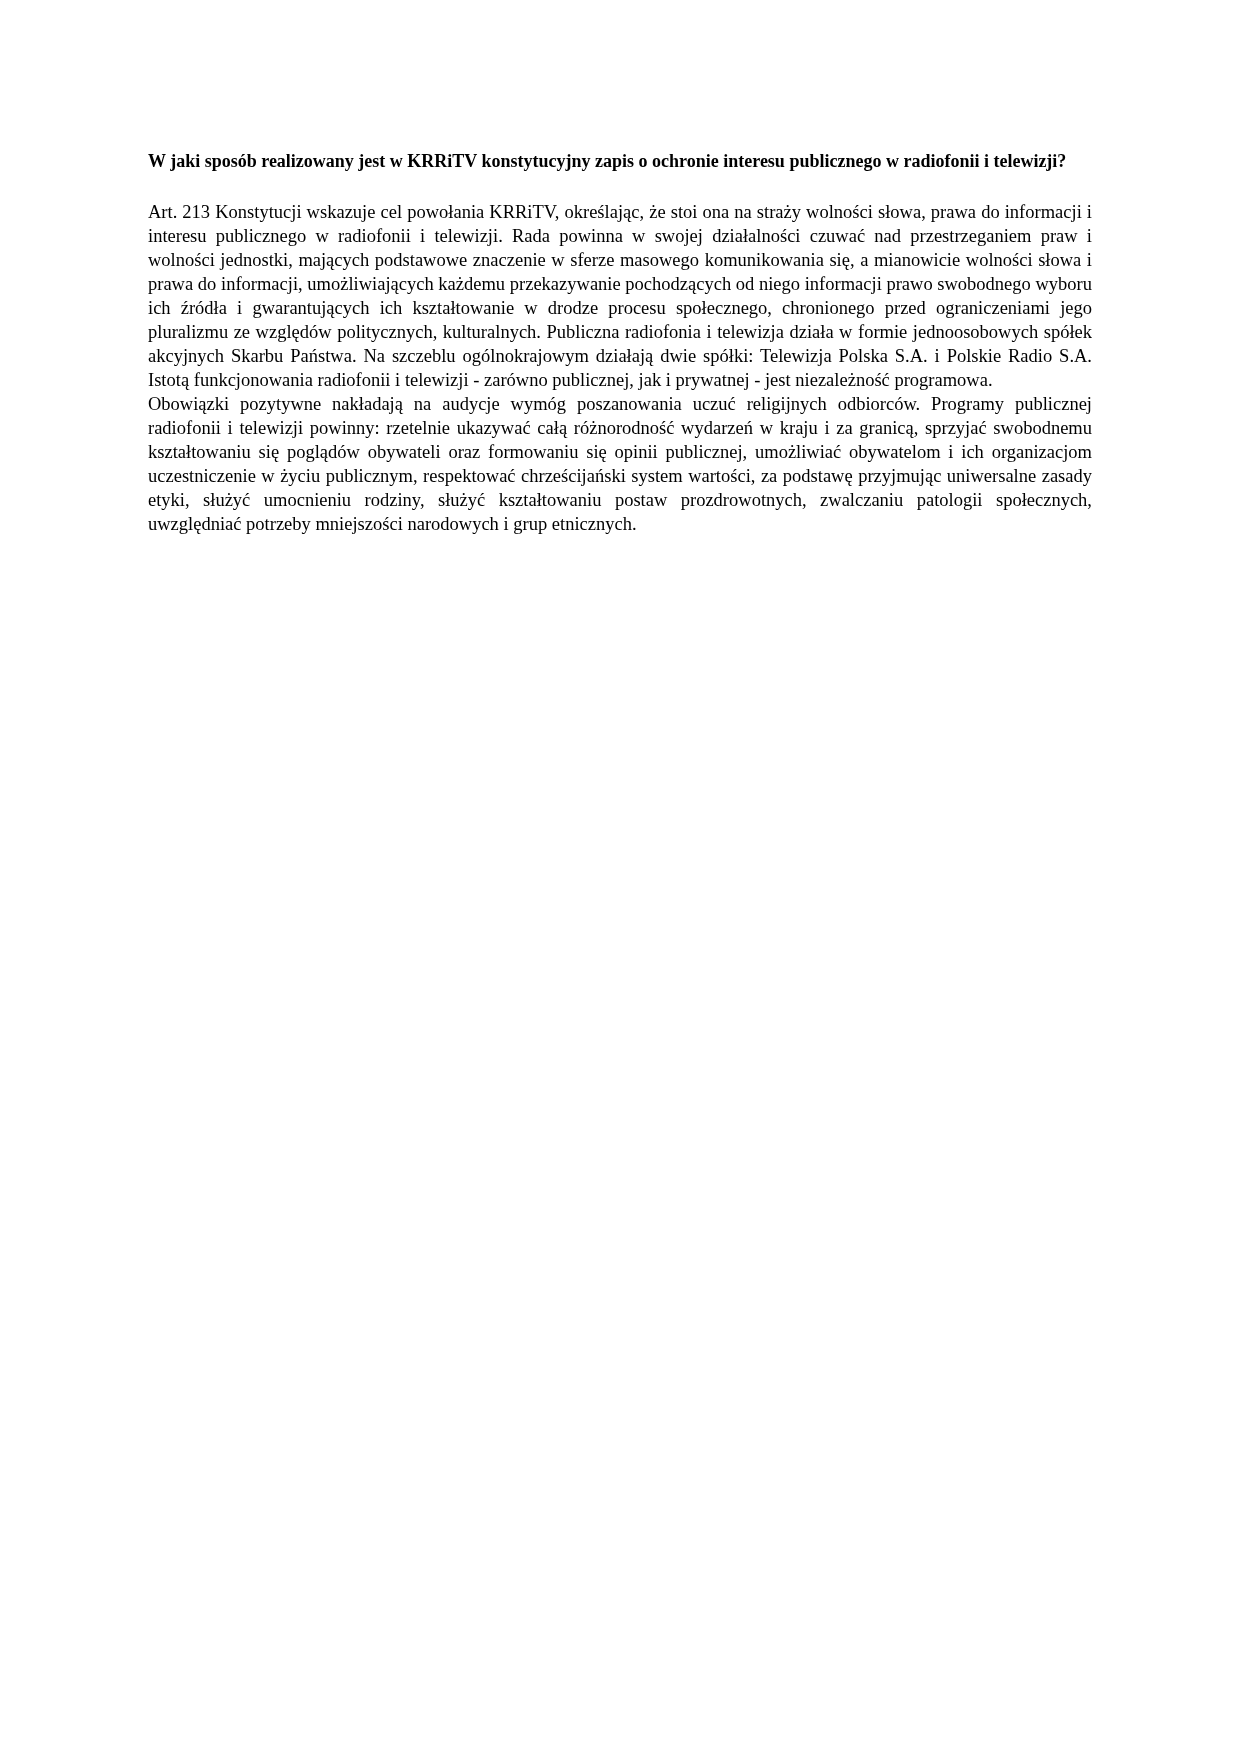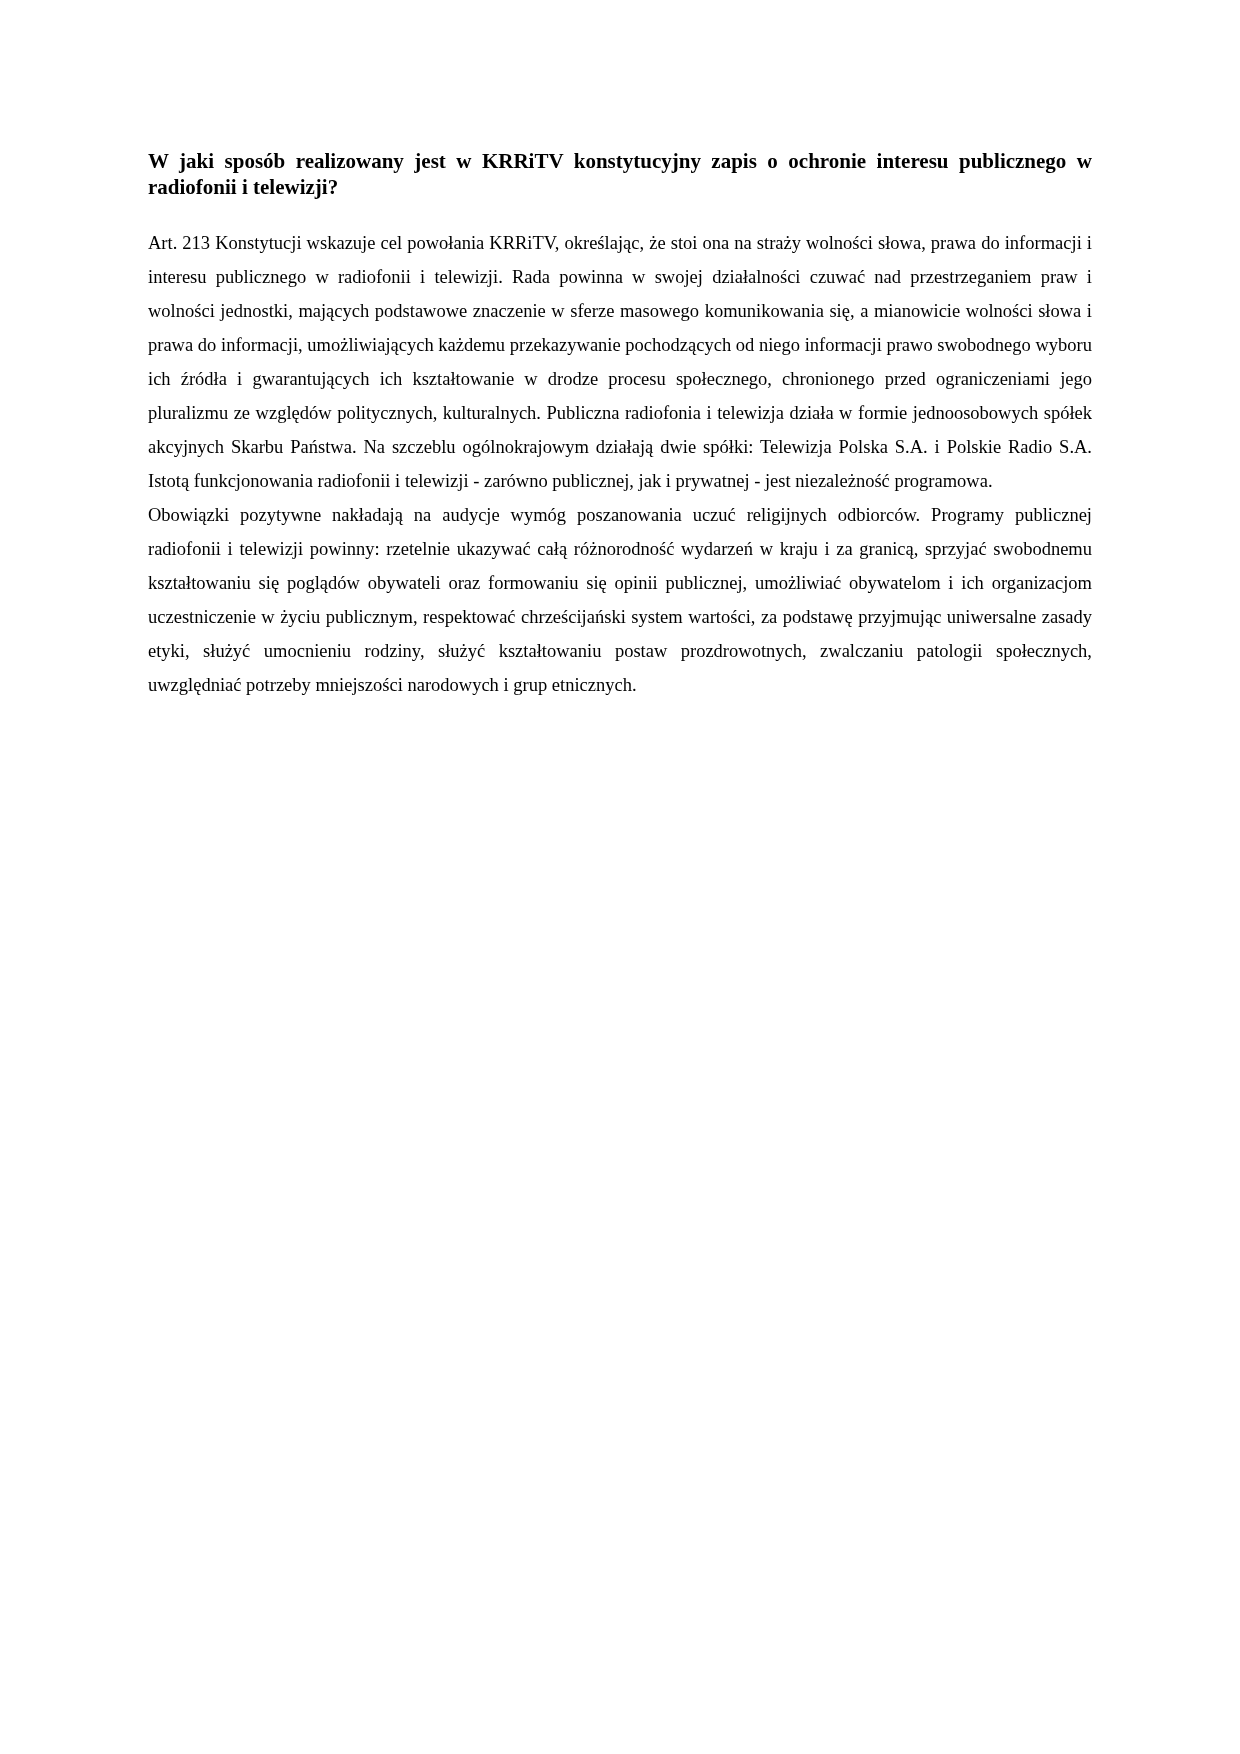--- a/index.html
+++ b/index.html
@@ -1,19 +1,19 @@
 <!DOCTYPE html>
 <html><head>
 <meta charset="utf-8">
 <style>
   html, body { margin: 0; padding: 0; background: #ffffff; }
   body { width: 1240px; height: 1754px; position: relative; overflow: hidden; }
   .page { position: absolute; left: 148px; top: 148px; width: 944px; color: #000; font-family: "Liberation Serif", "DejaVu Serif", serif; }
-  .title { font-weight: bold; font-size: 21px; line-height: 26px; margin: 0; text-align: justify; }
-  .para { font-size: 18.5px; line-height: 34px; margin: 0; text-align: justify; }
+  .title { font-weight: bold; font-size: 18px; line-height: 26px; margin: 0; text-align: justify; }
+  .para { font-size: 18.5px; line-height: 24px; margin: 0; text-align: justify; }
   .gap { height: 26px; }
 </style>
 </head>
 <body>
 
 <div class="page">
   <p class="title">W jaki sposób realizowany jest w KRRiTV konstytucyjny zapis o ochronie interesu publicznego w radiofonii i telewizji?</p>
   <div class="gap"></div>
   <p class="para">Art. 213 Konstytucji wskazuje cel powołania KRRiTV, określając, że stoi ona na straży wolności słowa, prawa do informacji i interesu publicznego w radiofonii i telewizji. Rada powinna w swojej działalności czuwać nad przestrzeganiem praw i wolności jednostki, mających podstawowe znaczenie w sferze masowego komunikowania się, a mianowicie wolności  słowa i prawa do informacji, umożliwiających każdemu przekazywanie pochodzących od niego informacji prawo swobodnego wyboru ich źródła i gwarantujących ich kształtowanie w drodze procesu społecznego, chronionego przed ograniczeniami jego pluralizmu ze względów politycznych, kulturalnych. Publiczna radiofonia i telewizja działa w formie jednoosobowych spółek akcyjnych Skarbu Państwa. Na szczeblu ogólnokrajowym działają dwie spółki: Telewizja Polska S.A. i Polskie Radio S.A. Istotą funkcjonowania radiofonii i telewizji - zarówno publicznej, jak i prywatnej - jest niezależność programowa.</p>
   <p class="para">Obowiązki pozytywne nakładają na audycje wymóg poszanowania uczuć religijnych odbiorców. Programy publicznej radiofonii i telewizji powinny: rzetelnie ukazywać całą różnorodność wydarzeń w kraju i za granicą, sprzyjać swobodnemu kształtowaniu się poglądów obywateli oraz formowaniu się opinii publicznej, umożliwiać obywatelom i ich organizacjom uczestniczenie w życiu publicznym, respektować chrześcijański system wartości, za podstawę przyjmując uniwersalne zasady etyki, służyć umocnieniu rodziny, służyć kształtowaniu postaw prozdrowotnych, zwalczaniu patologii społecznych, uwzględniać potrzeby mniejszości narodowych i grup etnicznych.</p>

